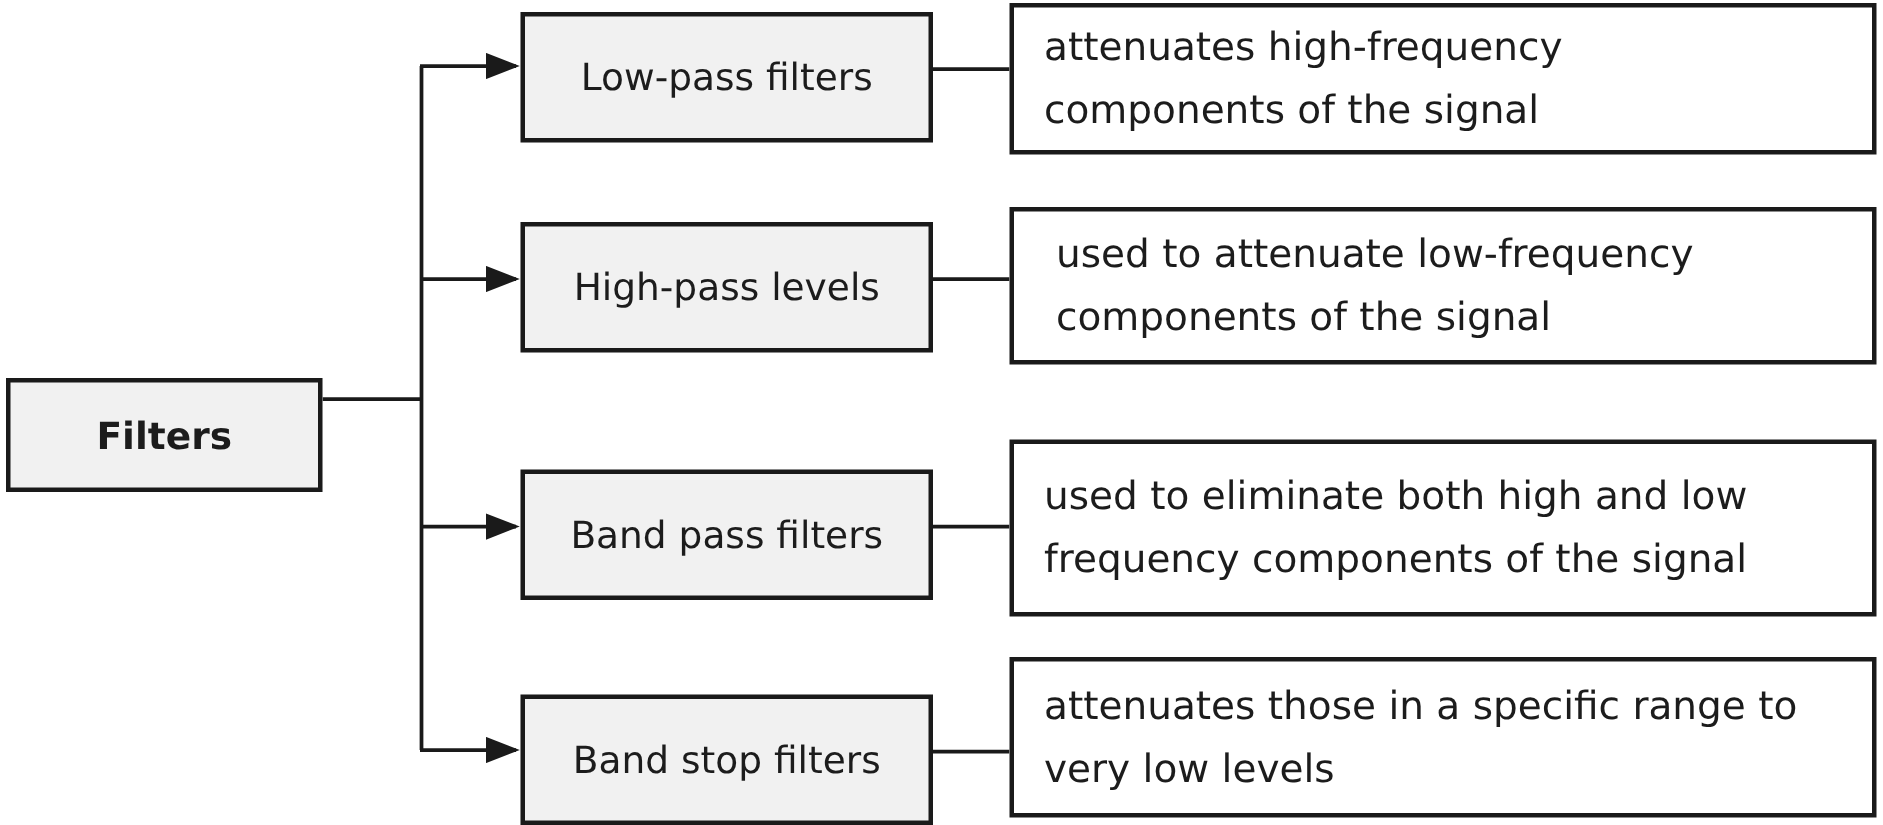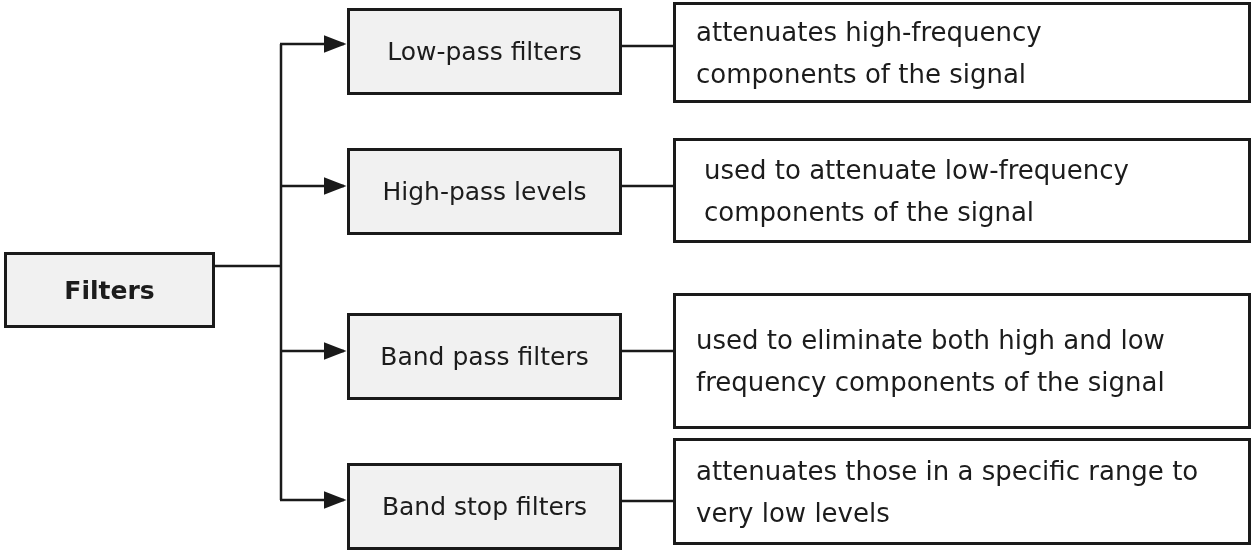--- a/index.html
+++ b/index.html
@@ -57,21 +57,21 @@
     font-size: 26px;
     line-height: 42px;
     white-space: pre-line;
   }
   .type-row-0 { top: 8px; }
   .type-row-1 { top: 148px; }
   .type-row-2 { top: 313px; }
   .type-row-3 { top: 463px; }
   .desc-row-0 { top: 2px;   height: 101px; }
   .desc-row-1 { top: 138px; height: 105px; padding-left: 28px; }
-  .desc-row-2 { top: 293px; height: 136px; }
+  .desc-row-2 { top: 293px; height: 118px; }
   .desc-row-3 { top: 438px; height: 107px; }
 </style>
 </head>
 <body>
 
 <div class="canvas">
 
   <svg class="connectors" viewBox="0 0 1255 550" xmlns="http://www.w3.org/2000/svg">
     <defs>
       <marker id="arrow" markerWidth="9" markerHeight="7" refX="8" refY="3.5" orient="auto" markerUnits="strokeWidth">

